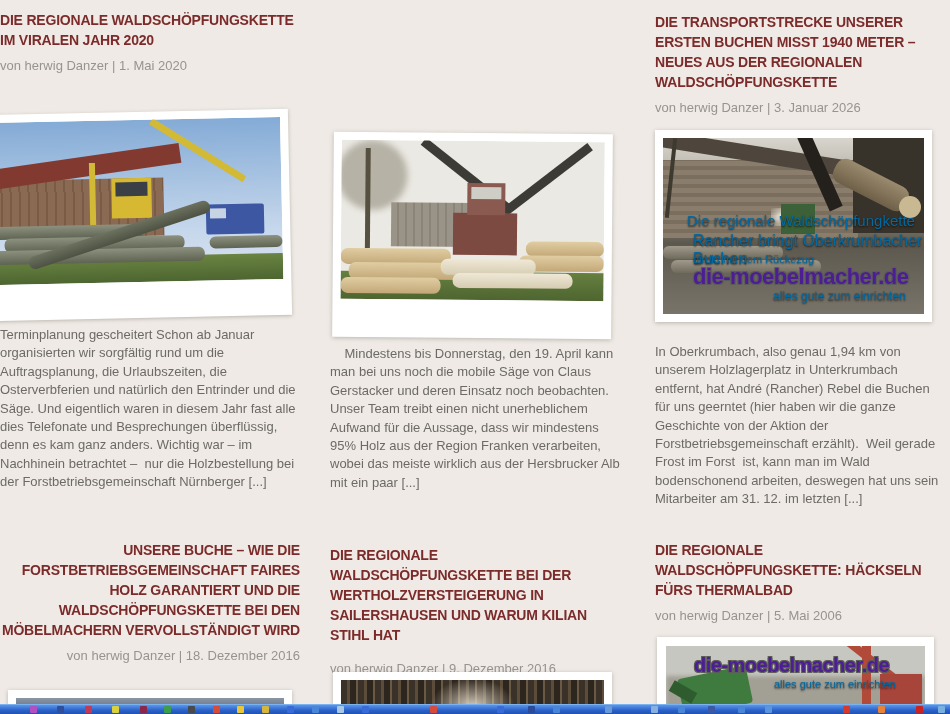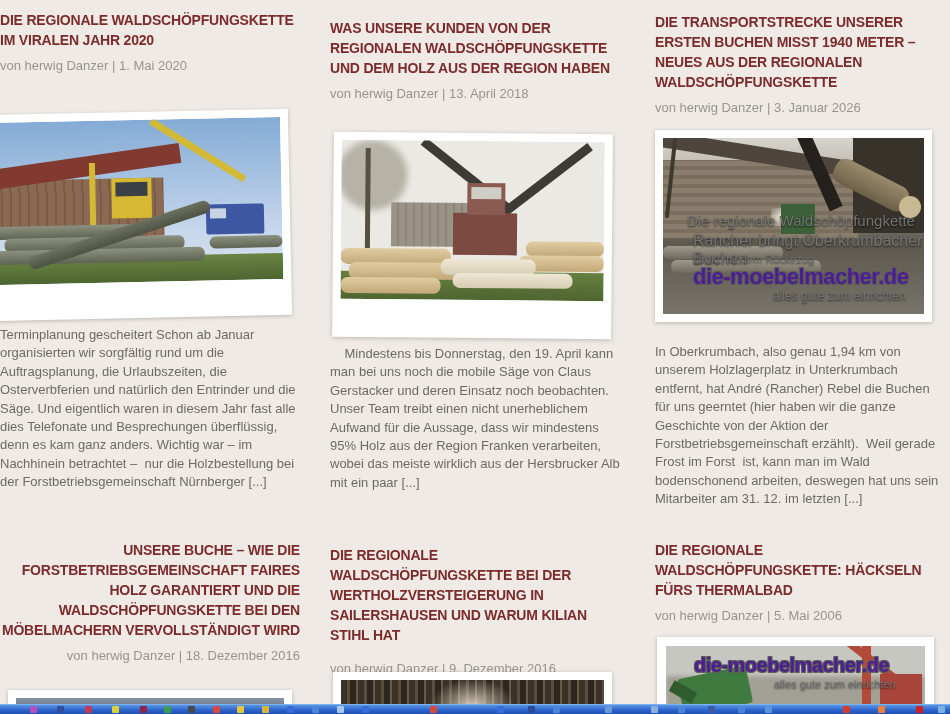--- a/index.html
+++ b/index.html
@@ -50,21 +50,21 @@
   .s3-roof{left:-10px;top:10px;width:230px;height:16px;background:#4e463c;transform:rotate(9deg);}
   .s3-dark{left:190px;top:0;width:80px;height:95px;background:#37322a;}
   .s3-treeL{left:6px;top:0;width:4px;height:80px;background:#3f3a30;transform:rotate(6deg);}
   .s3-lamp{left:108px;top:70px;width:26px;height:18px;background:radial-gradient(#fffef2,rgba(255,254,242,0));}
   .s3-green{left:118px;top:66px;width:34px;height:30px;background:#3c6038;}
   .s3-arm{left:150px;top:-6px;width:14px;height:80px;background:#24211c;transform:rotate(-24deg);}
   .s3-log{left:168px;top:34px;width:80px;height:26px;background:linear-gradient(#9a8a6e,#6e6048);
     border-radius:10px;transform:rotate(27deg);}
   .s3-logend{left:236px;top:58px;width:22px;height:22px;background:#c9b992;border-radius:50%;}
   .s3-ground-log{background:linear-gradient(#a09a8c,#6e6a5c);border-radius:6px;}
-  .ov{position:absolute;color:#737373;text-shadow:0 1px 2px rgba(0,0,0,.7);}
+  .ov{position:absolute;color:#0369a1;text-shadow:0 1px 2px rgba(0,0,0,.7);}
   .ov-big{font-weight:700;font-size:22px;letter-spacing:-0.5px;color:#4c1d95;
     text-shadow:1px 1px 0 #5c5c58,-1px -1px 0 #5c5c58,1px -1px 0 #5c5c58,-1px 1px 0 #5c5c58;}
   
   .s5-forest{inset:0;background:
     radial-gradient(60px 40px at 50% 60%,rgba(232,222,204,.9),rgba(232,222,204,0) 70%),
     repeating-linear-gradient(90deg,#3a3128 0 6px,#5c4c3a 6px 9px,#2d261f 9px 15px,#6a5a44 15px 17px);}
   
   .s6-sky{inset:0;background:#c6c7c1;}
   .s6-trees{left:0;right:0;top:30px;height:40px;background:#8b8678;opacity:.6;filter:blur(2px);}
   .s6-green{left:14px;top:26px;width:70px;height:38px;background:#3f7a3f;transform:rotate(-12deg);
@@ -103,24 +103,20 @@
       <div class="abs s1-truckwin"></div>
       <div class="abs s1-log" style="left:0;top:104px;width:150px;height:13px;"></div>
       <div class="abs s1-log" style="left:10px;top:116px;width:180px;height:14px;"></div>
       <div class="abs s1-log" style="left:0;top:128px;width:210px;height:14px;"></div>
       <div class="abs s1-log" style="left:215px;top:118px;width:73px;height:12px;"></div>
       <div class="abs s1-logdiag"></div>
     </div>
   </div>
   <div class="article excerpt" style="left:0;top:326px;width:300px;">Terminplanung gescheitert Schon ab Januar organisierten wir sorgfältig rund um die Auftragsplanung, die Urlaubszeiten, die Osterverbferien und natürlich den Entrinder und die Säge. Und eigentlich waren in diesem Jahr fast alle dies Telefonate und Besprechungen überflüssig, denn es kam ganz anders. Wichtig war – im Nachhinein betrachtet –  nur die Holzbestellung bei der Forstbetriebsgemeinschaft Nürnberger [...]</div>
 
-  <div class="article" style="left:330px;top:18px;width:288px;">
-    <div class="title">WAS UNSERE KUNDEN VON DER REGIONALEN WALDSCHÖPFUNGSKETTE UND DEM HOLZ AUS DER REGION HABEN</div>
-    <div class="meta" style="margin-top:8px;">von herwig Danzer | 13. April 2018</div>
-  </div>
   <div class="frame" style="left:333px;top:133px;width:279px;height:205px;transform:rotate(.5deg);">
     <div class="photo" style="left:8px;top:8px;width:263px;height:159px;">
       <div class="abs s2-sky"></div>
       <div class="abs s2-crown"></div>
       <div class="abs s2-tree"></div>
       <div class="abs s2-barn"></div>
       <div class="abs s2-grass"></div>
       <div class="abs s2-boomL"></div>
       <div class="abs s2-boomR"></div>
       <div class="abs s2-body"></div>

